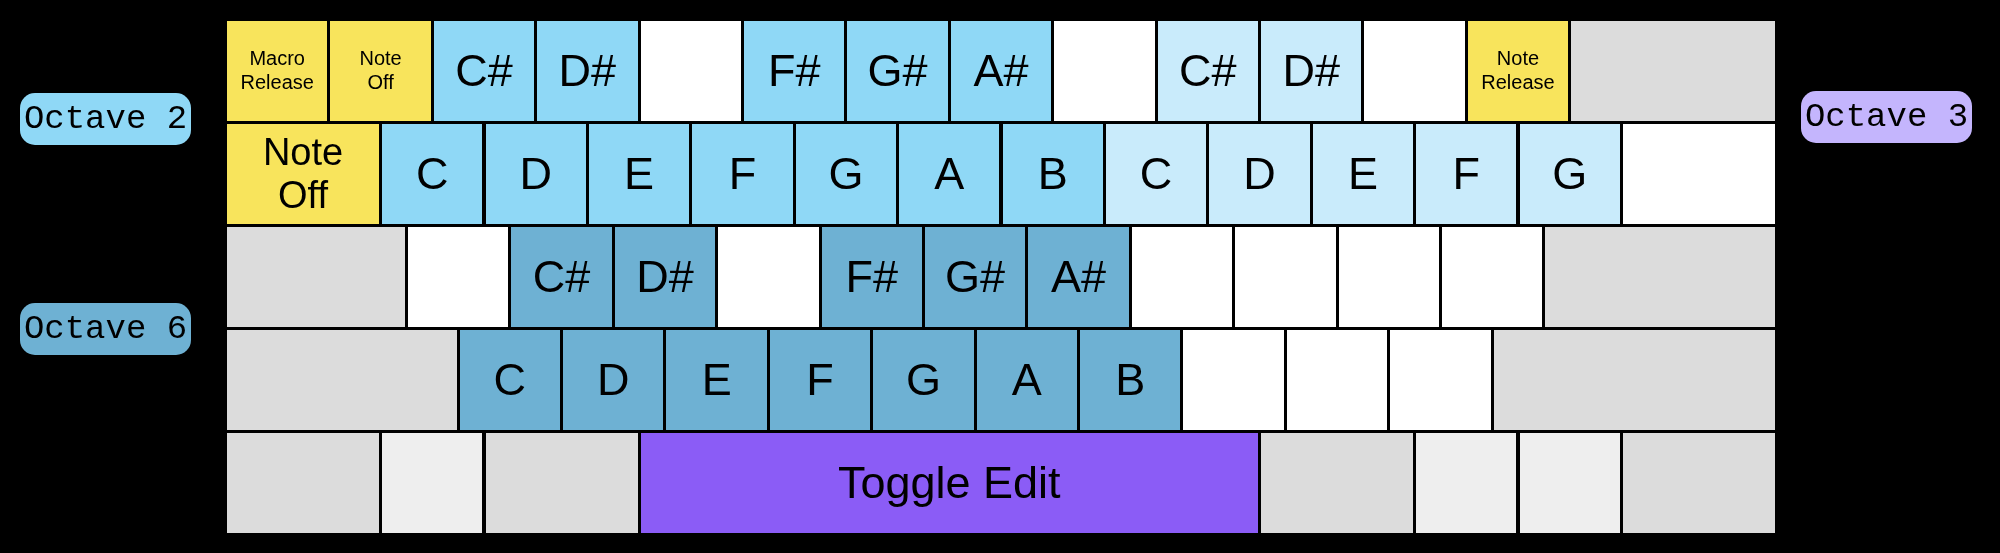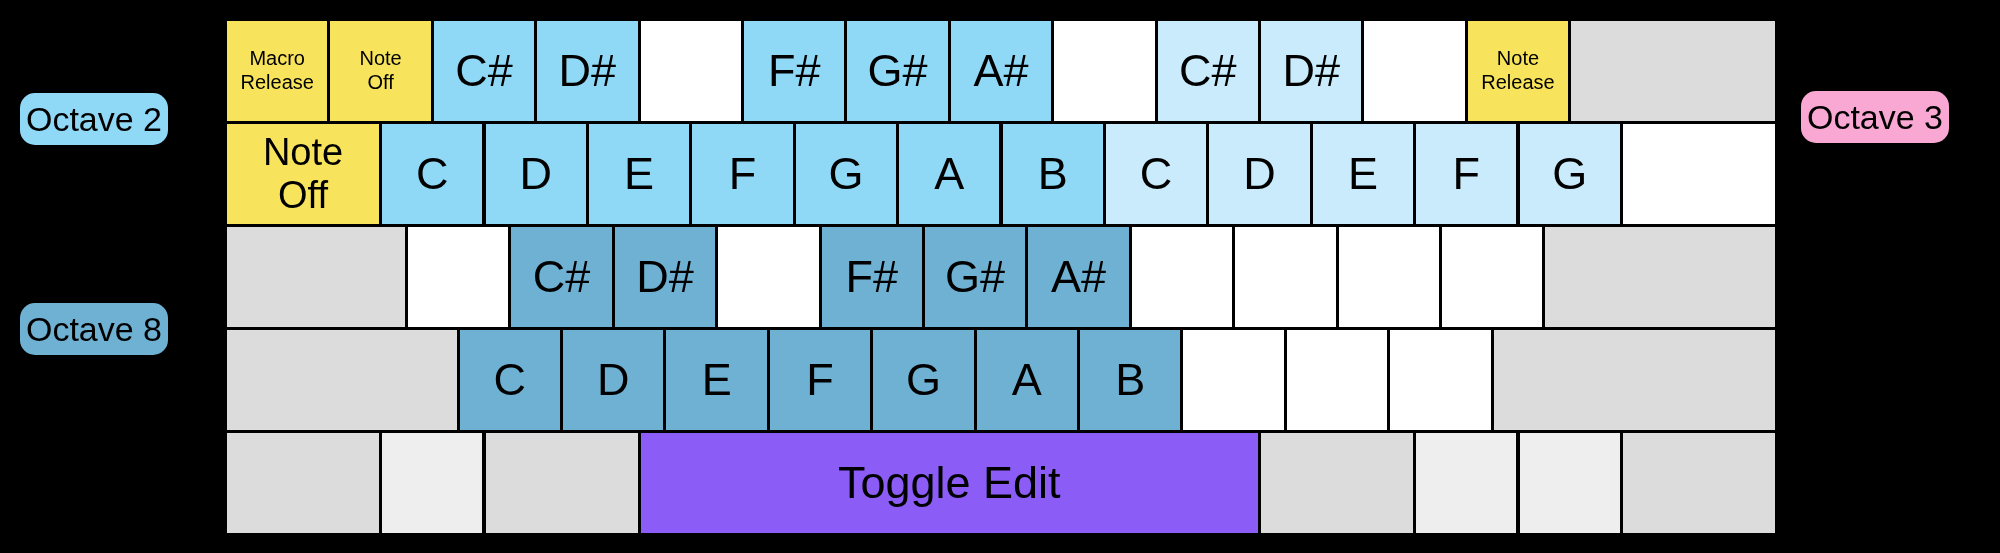--- a/index.html
+++ b/index.html
@@ -28,37 +28,38 @@
     text-align: center;
     white-space: pre-line;
     color: #000000;
     line-height: 1.12;
   }
   .key.lg { font-size: 45px; }
   .key.md { font-size: 38px; }
   .key.sm { font-size: 20px; line-height: 1.18; }
   .pill {
     position: absolute;
-    width: 148px;
+    width: 171px;
     height: 52px;
     border-radius: 15px;
     display: flex;
     align-items: center;
     justify-content: center;
     font-size: 34px;
     color: #000000;
+    font-family: Liberation Mono, monospace;
   }
 </style>
 </head>
 <body>
 
 <div class="stage">
   <div class="pill" id="pill-octave2" style="left: 20px; top: 93px; background: rgb(143, 216, 246);">Octave 2</div>
-  <div class="pill" id="pill-octave1" style="left: 20px; top: 303px; background: rgb(110, 177, 211);">Octave 8</div>
-  <div class="pill" id="pill-octave3" style="left: 1801px; top: 91px; background: #f9a8d4;">Octave 3</div>
+  <div class="pill" id="pill-octave1" style="left: 20px; top: 303px; background: rgb(110, 177, 211);">Octave 6</div>
+  <div class="pill" id="pill-octave3" style="left: 1801px; top: 91px; background: #c4b5fd;">Octave 3</div>
   <div id="kb">
       <div class="key sm" style="left: 224px; top: 18px; width: 106.4px; height: 106px; background: rgb(248, 228, 92);">Macro
 Release</div>
       <div class="key sm" style="left: 327.4px; top: 18px; width: 106.4px; height: 106px; background: rgb(248, 228, 92);">Note
 Off</div>
       <div class="key lg" style="left: 430.8px; top: 18px; width: 106.4px; height: 106px; background: rgb(143, 216, 246);">C#</div>
       <div class="key lg" style="left: 534.2px; top: 18px; width: 106.4px; height: 106px; background: rgb(143, 216, 246);">D#</div>
       <div class="key lg" style="left: 637.6px; top: 18px; width: 106.4px; height: 106px; background: rgb(255, 255, 255);"></div>
       <div class="key lg" style="left: 741px; top: 18px; width: 106.4px; height: 106px; background: rgb(143, 216, 246);">F#</div>
       <div class="key lg" style="left: 844.4px; top: 18px; width: 106.4px; height: 106px; background: rgb(143, 216, 246);">G#</div>

